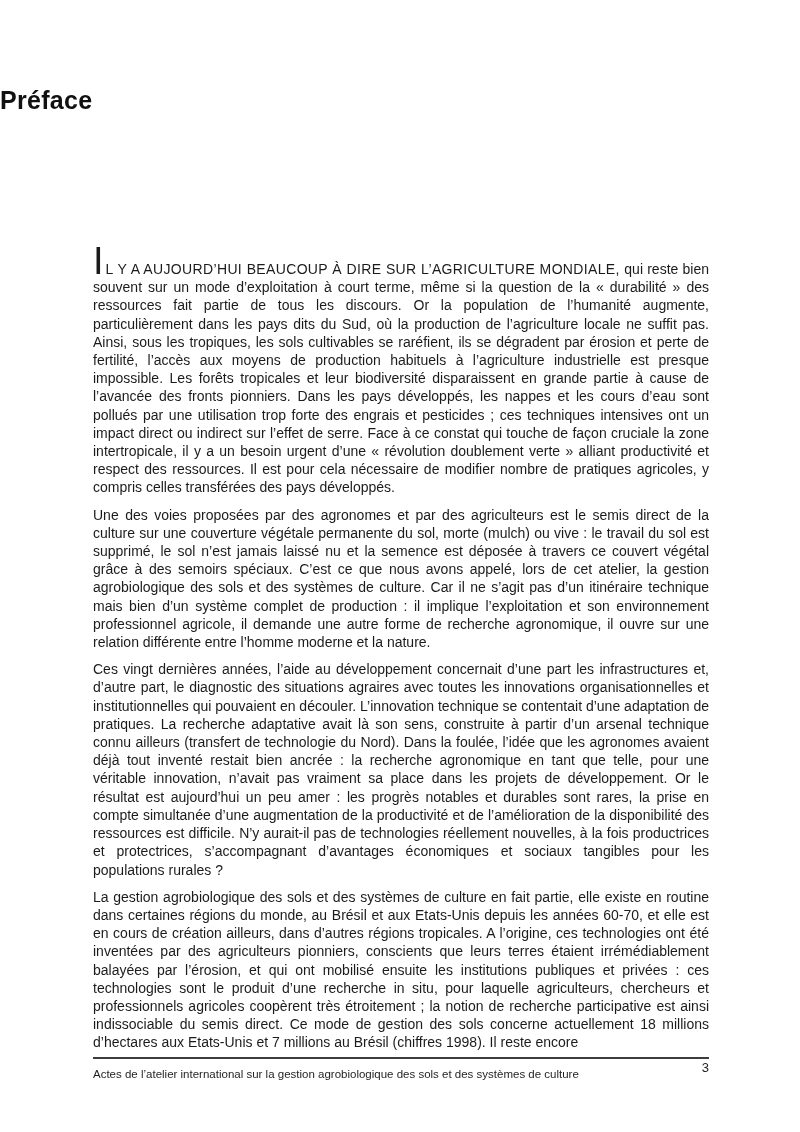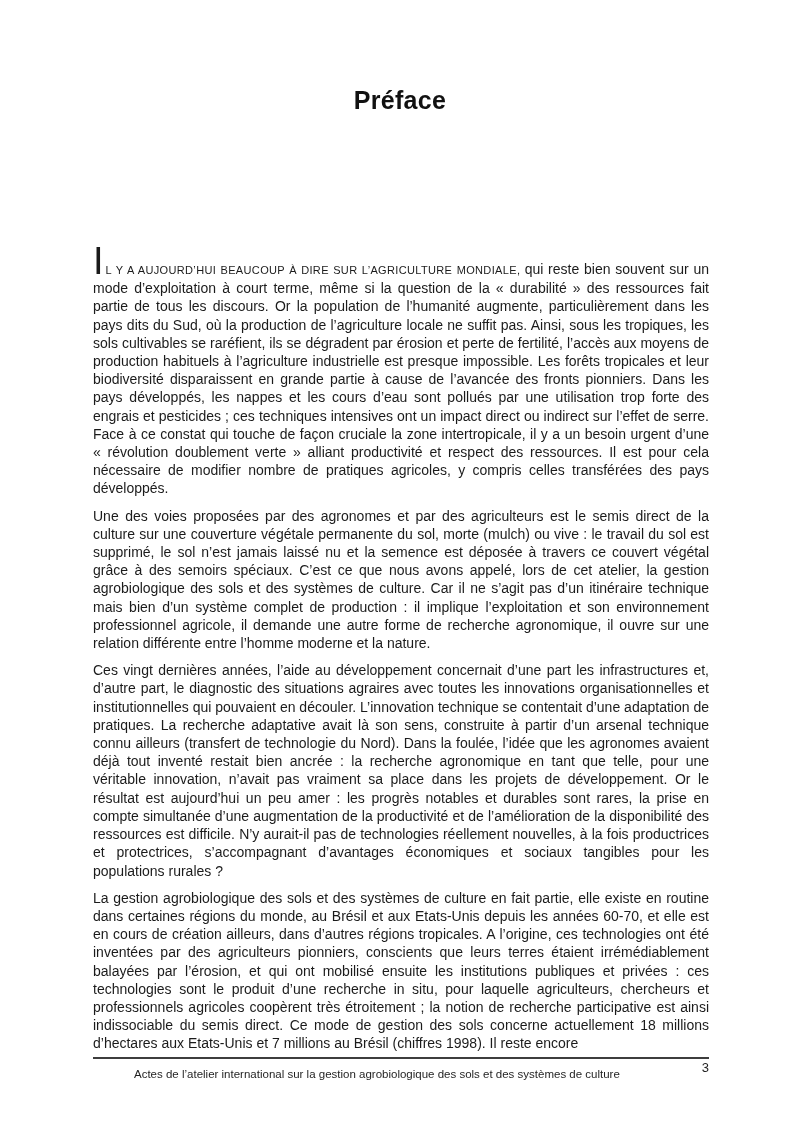--- a/index.html
+++ b/index.html
@@ -12,21 +12,21 @@
   .page {
     position: relative;
     width: 800px; height: 1132px;
     background: #ffffff;
     overflow: hidden;
   }
   .title {
     position: absolute;
     top: 86px; left: 0; width: 100%;
     margin: 0;
-    text-align: center;
+    text-align: left;
     font-size: 25px;
     font-weight: 700;
     letter-spacing: 0.3px;
     color: #111111;
   }
   .text-block {
     position: absolute;
     top: 260px; left: 93px;
     width: 616px;
     text-align: justify;
@@ -35,37 +35,36 @@
     color: #1b1b1b;
   }
   .text-block p { margin: 0 0 9px 0; }
   .initial-cap {
     font-size: 38px;
     line-height: 0;
     padding-right: 2px;
     font-weight: 400;
   }
   .smallcaps {
-    font-size: 11px;
+    font-size: 14px;
     letter-spacing: 0.35px;
   }
   .italic { }
   .footer-rule {
     position: absolute;
     left: 93px; top: 1057px;
     width: 616px; height: 0;
     border-top: 2px solid #3d3d3d;
   }
   .footer-text {
     position: absolute;
     left: 93px; top: 1068px;
     width: 560px;
     font-size: 11.5px;
     color: #1f1f1f;
-    margin-left: 41px;
   }
   .page-number {
     position: absolute;
     left: 93px; top: 1060px;
     width: 616px;
     text-align: right;
     font-size: 13px;
     color: #1f1f1f;
   }
 </style>

